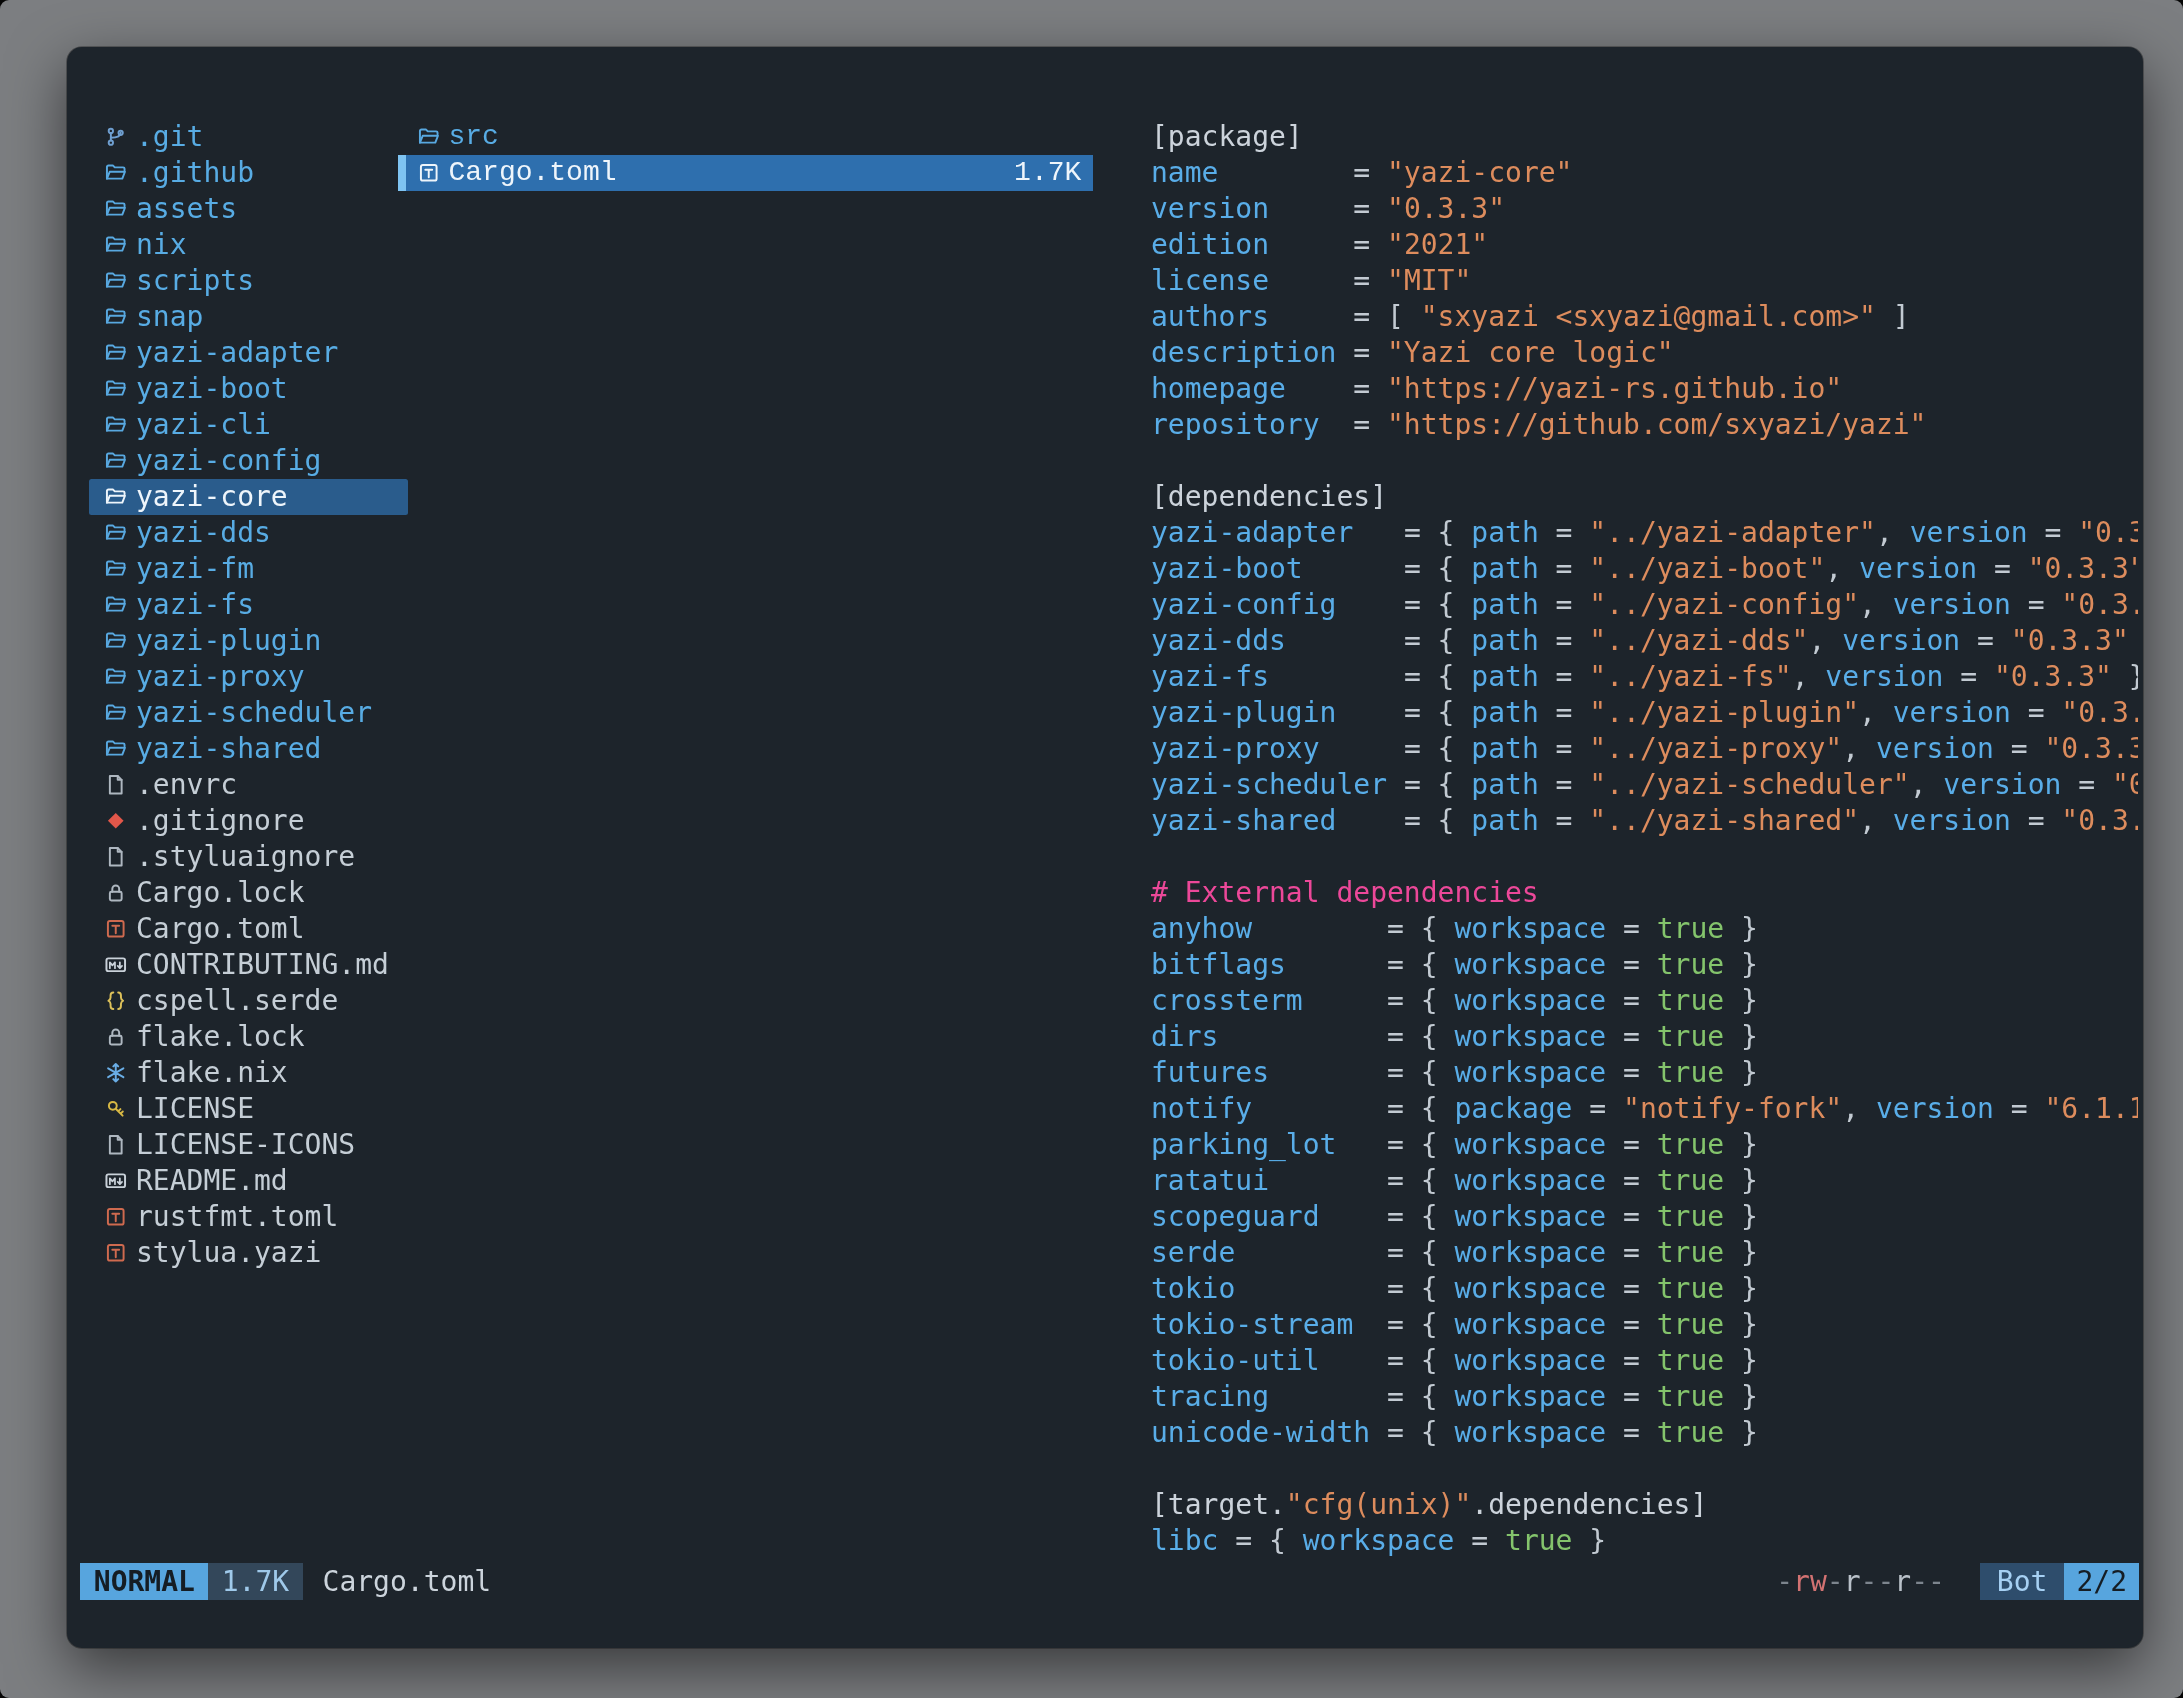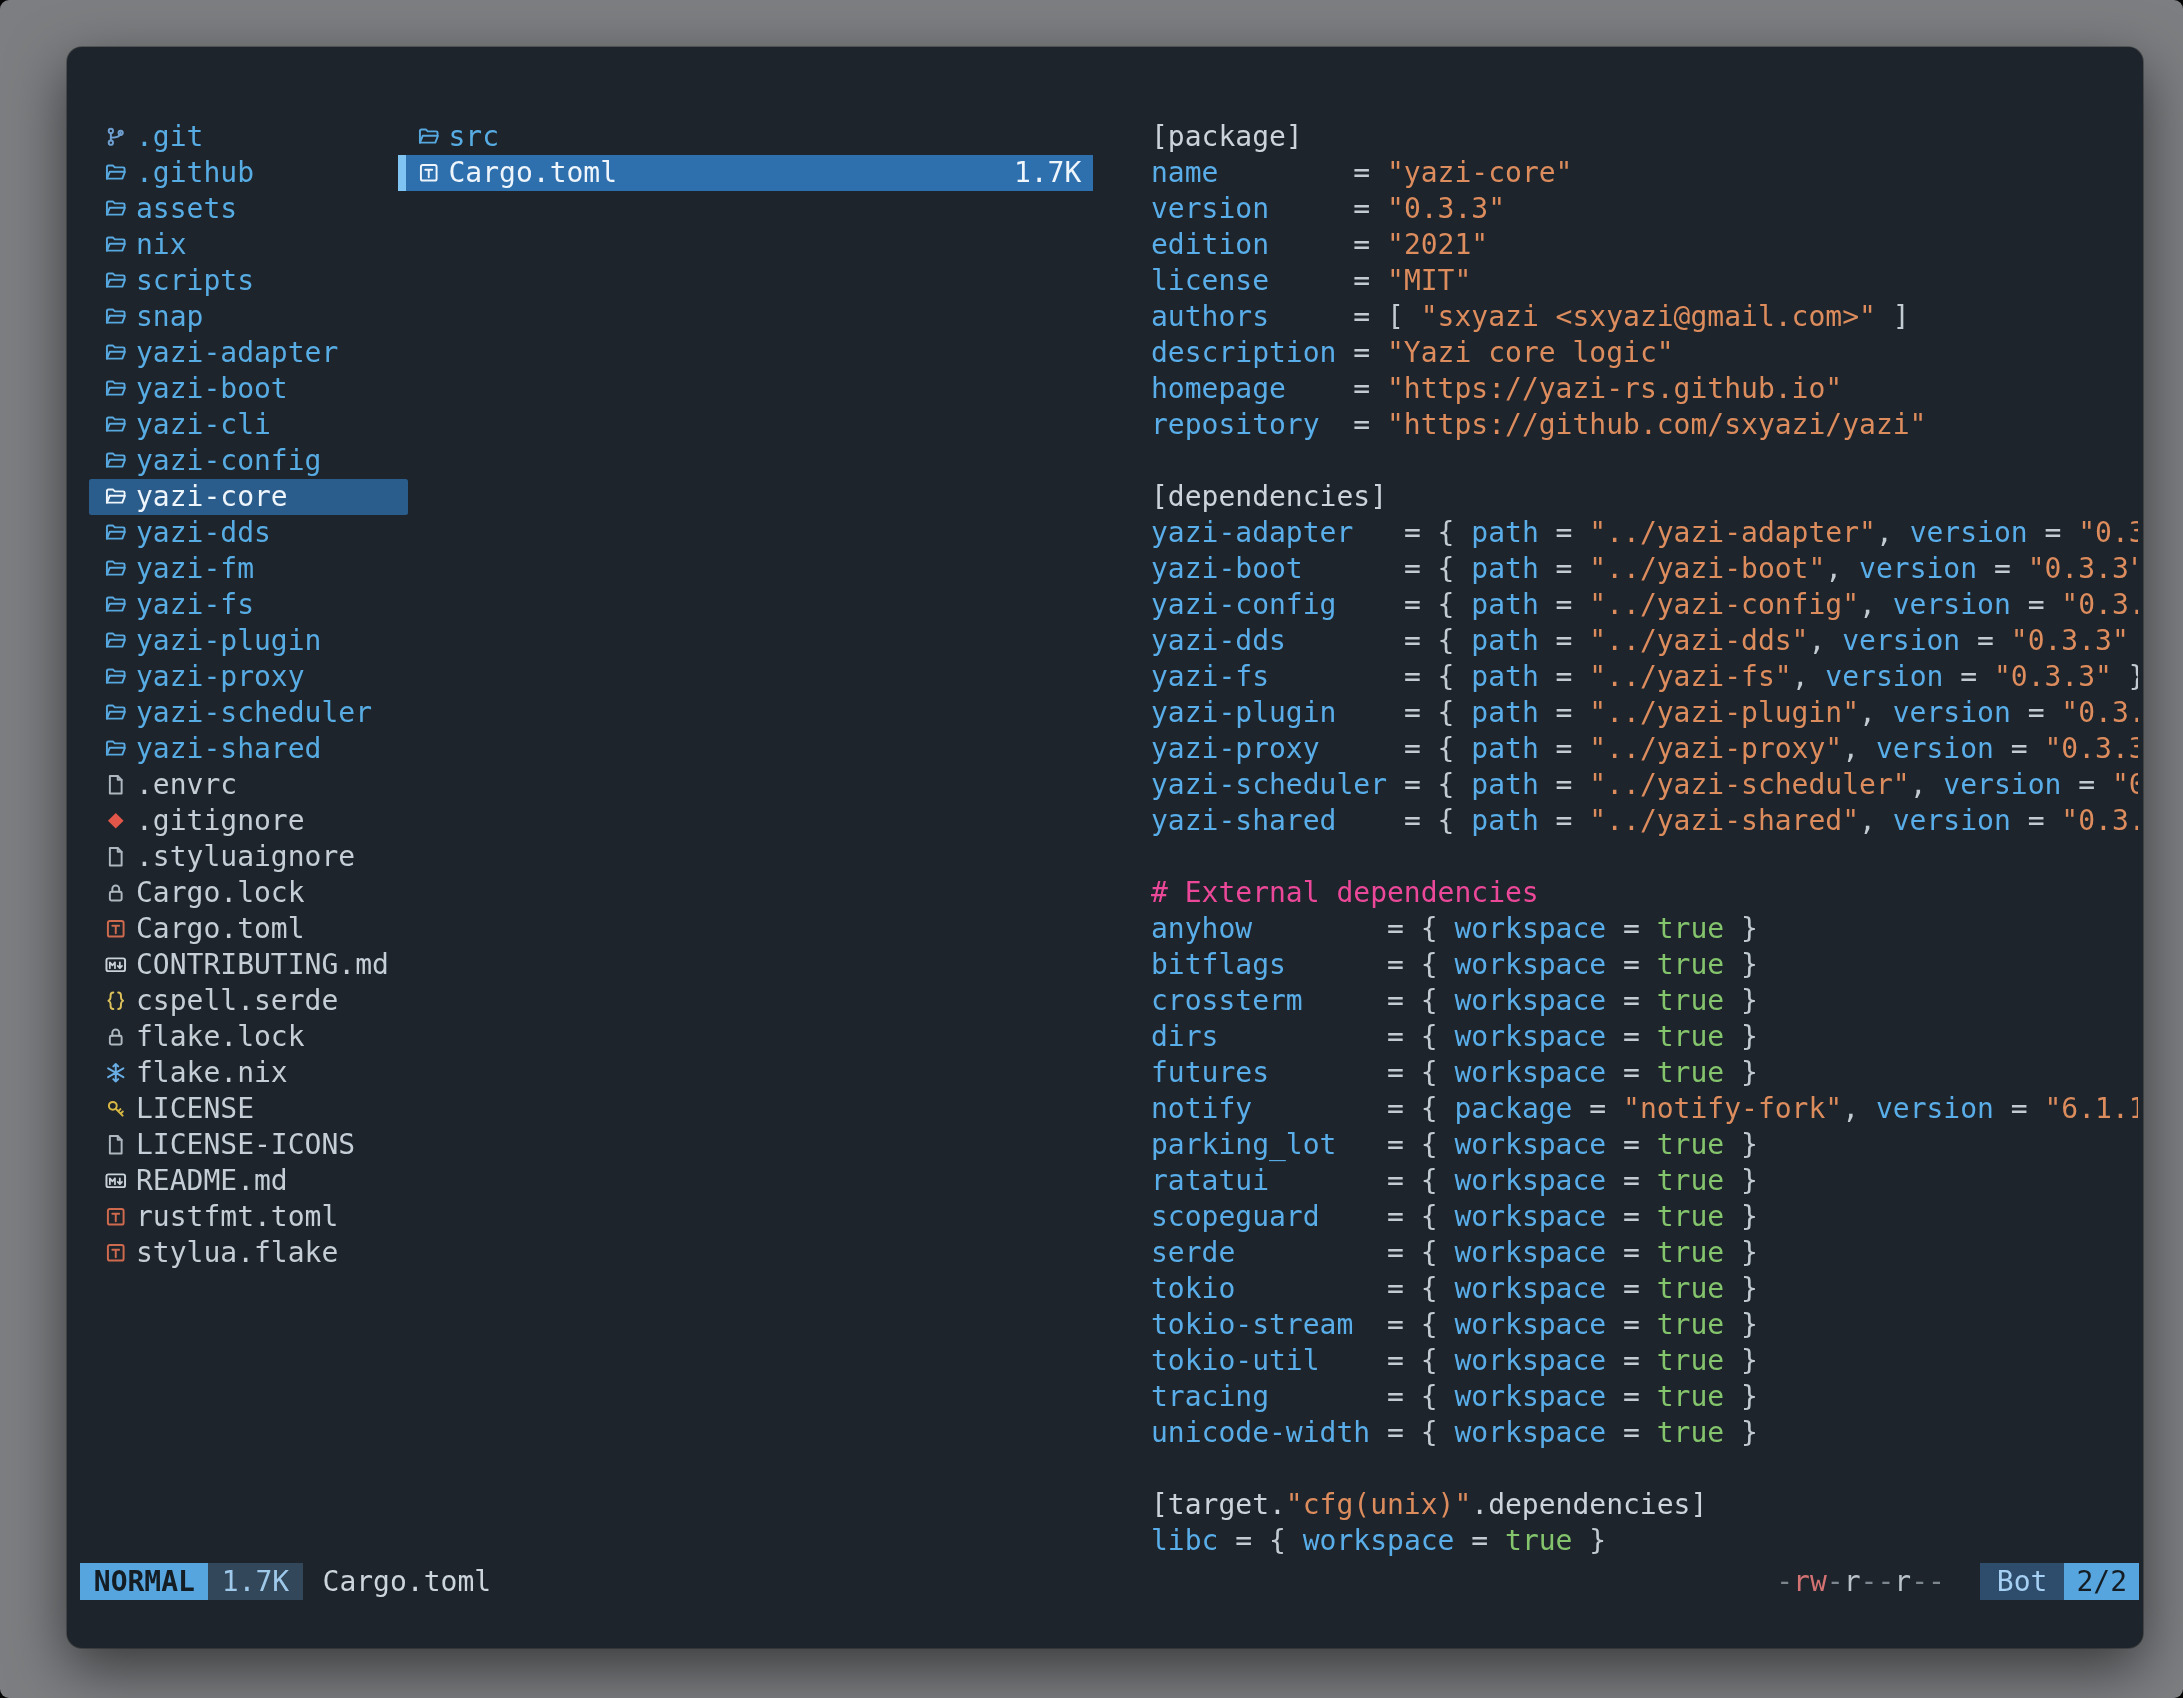--- a/index.html
+++ b/index.html
@@ -12,21 +12,21 @@
 
   .pane { position:absolute; top:72px; font-size:28px; line-height:36px; }
   .parent-pane  { left:22px;   width:319px; }
   .current-pane { left:331px;  width:695px; }
   .preview-pane { left:1084px; width:987px; height:1445px; overflow:hidden; white-space:pre; }
 
   .row { height:36px; display:flex; align-items:center; padding:0 11.7px 0 15px; position:relative; }
   .parent-pane .row.sel { background:#2a5c8c; border-radius:2.5px; }
   .current-pane .row.sel { background:#2e6fae; }
   .current-pane .row.sel .stripe { position:absolute; left:0; top:0; bottom:0; width:7.6px; background:#7fc4f2; }
-  .current-pane .row { padding-left:18.5px; }
+  .current-pane .row { padding-left:18.5px;font-family:Liberation Mono, monospace; }
   .label.dir  { color:#58ace4; }
   .label.file { color:#c5ced6; }
   .row.sel .label { color:#eef5fb; }
   .size { margin-left:auto; color:#eef5fb; }
 
   .icon { width:32px; height:36px; flex:0 0 32px; display:inline-flex; align-items:center; }
   .icon svg { width:23.5px; height:23.5px; }
   .ic-folder    { color:#58a8e0; }
   .ic-git       { color:#6f9fd0; }
   .ic-file      { color:#aeb7c0; }
@@ -345,21 +345,21 @@
           </span>
           <span class="label file">rustfmt.toml</span>
         </div>
         <div class="row">
           <span class="icon ic-toml">
             <svg viewBox="0 0 24 24">
               <rect x="4" y="4" width="16" height="16" rx="2" fill="none" stroke="currentColor" stroke-width="2" stroke-linejoin="round" stroke-linecap="round"></rect>
               <path d="M8.5 9h7M12 9v7.5" fill="none" stroke="currentColor" stroke-width="2" stroke-linejoin="round" stroke-linecap="round"></path>
             </svg>
           </span>
-          <span class="label file">stylua.flake</span>
+          <span class="label file">stylua.yazi</span>
         </div>
       </div>
     <div class="pane current-pane">
         <div class="row">
           <span class="icon ic-folder">
             <svg viewBox="0 0 24 24">
               <path d="M3 18V6a1.5 1.5 0 0 1 1.5-1.5H9l2 2h8.5A1.5 1.5 0 0 1 21 8v1.5" fill="none" stroke="currentColor" stroke-width="2" stroke-linejoin="round" stroke-linecap="round"></path>
               <path d="M3 18l2.8-7h15.6l-2.7 7z" fill="none" stroke="currentColor" stroke-width="2" stroke-linejoin="round" stroke-linecap="round"></path>
             </svg>
           </span>

